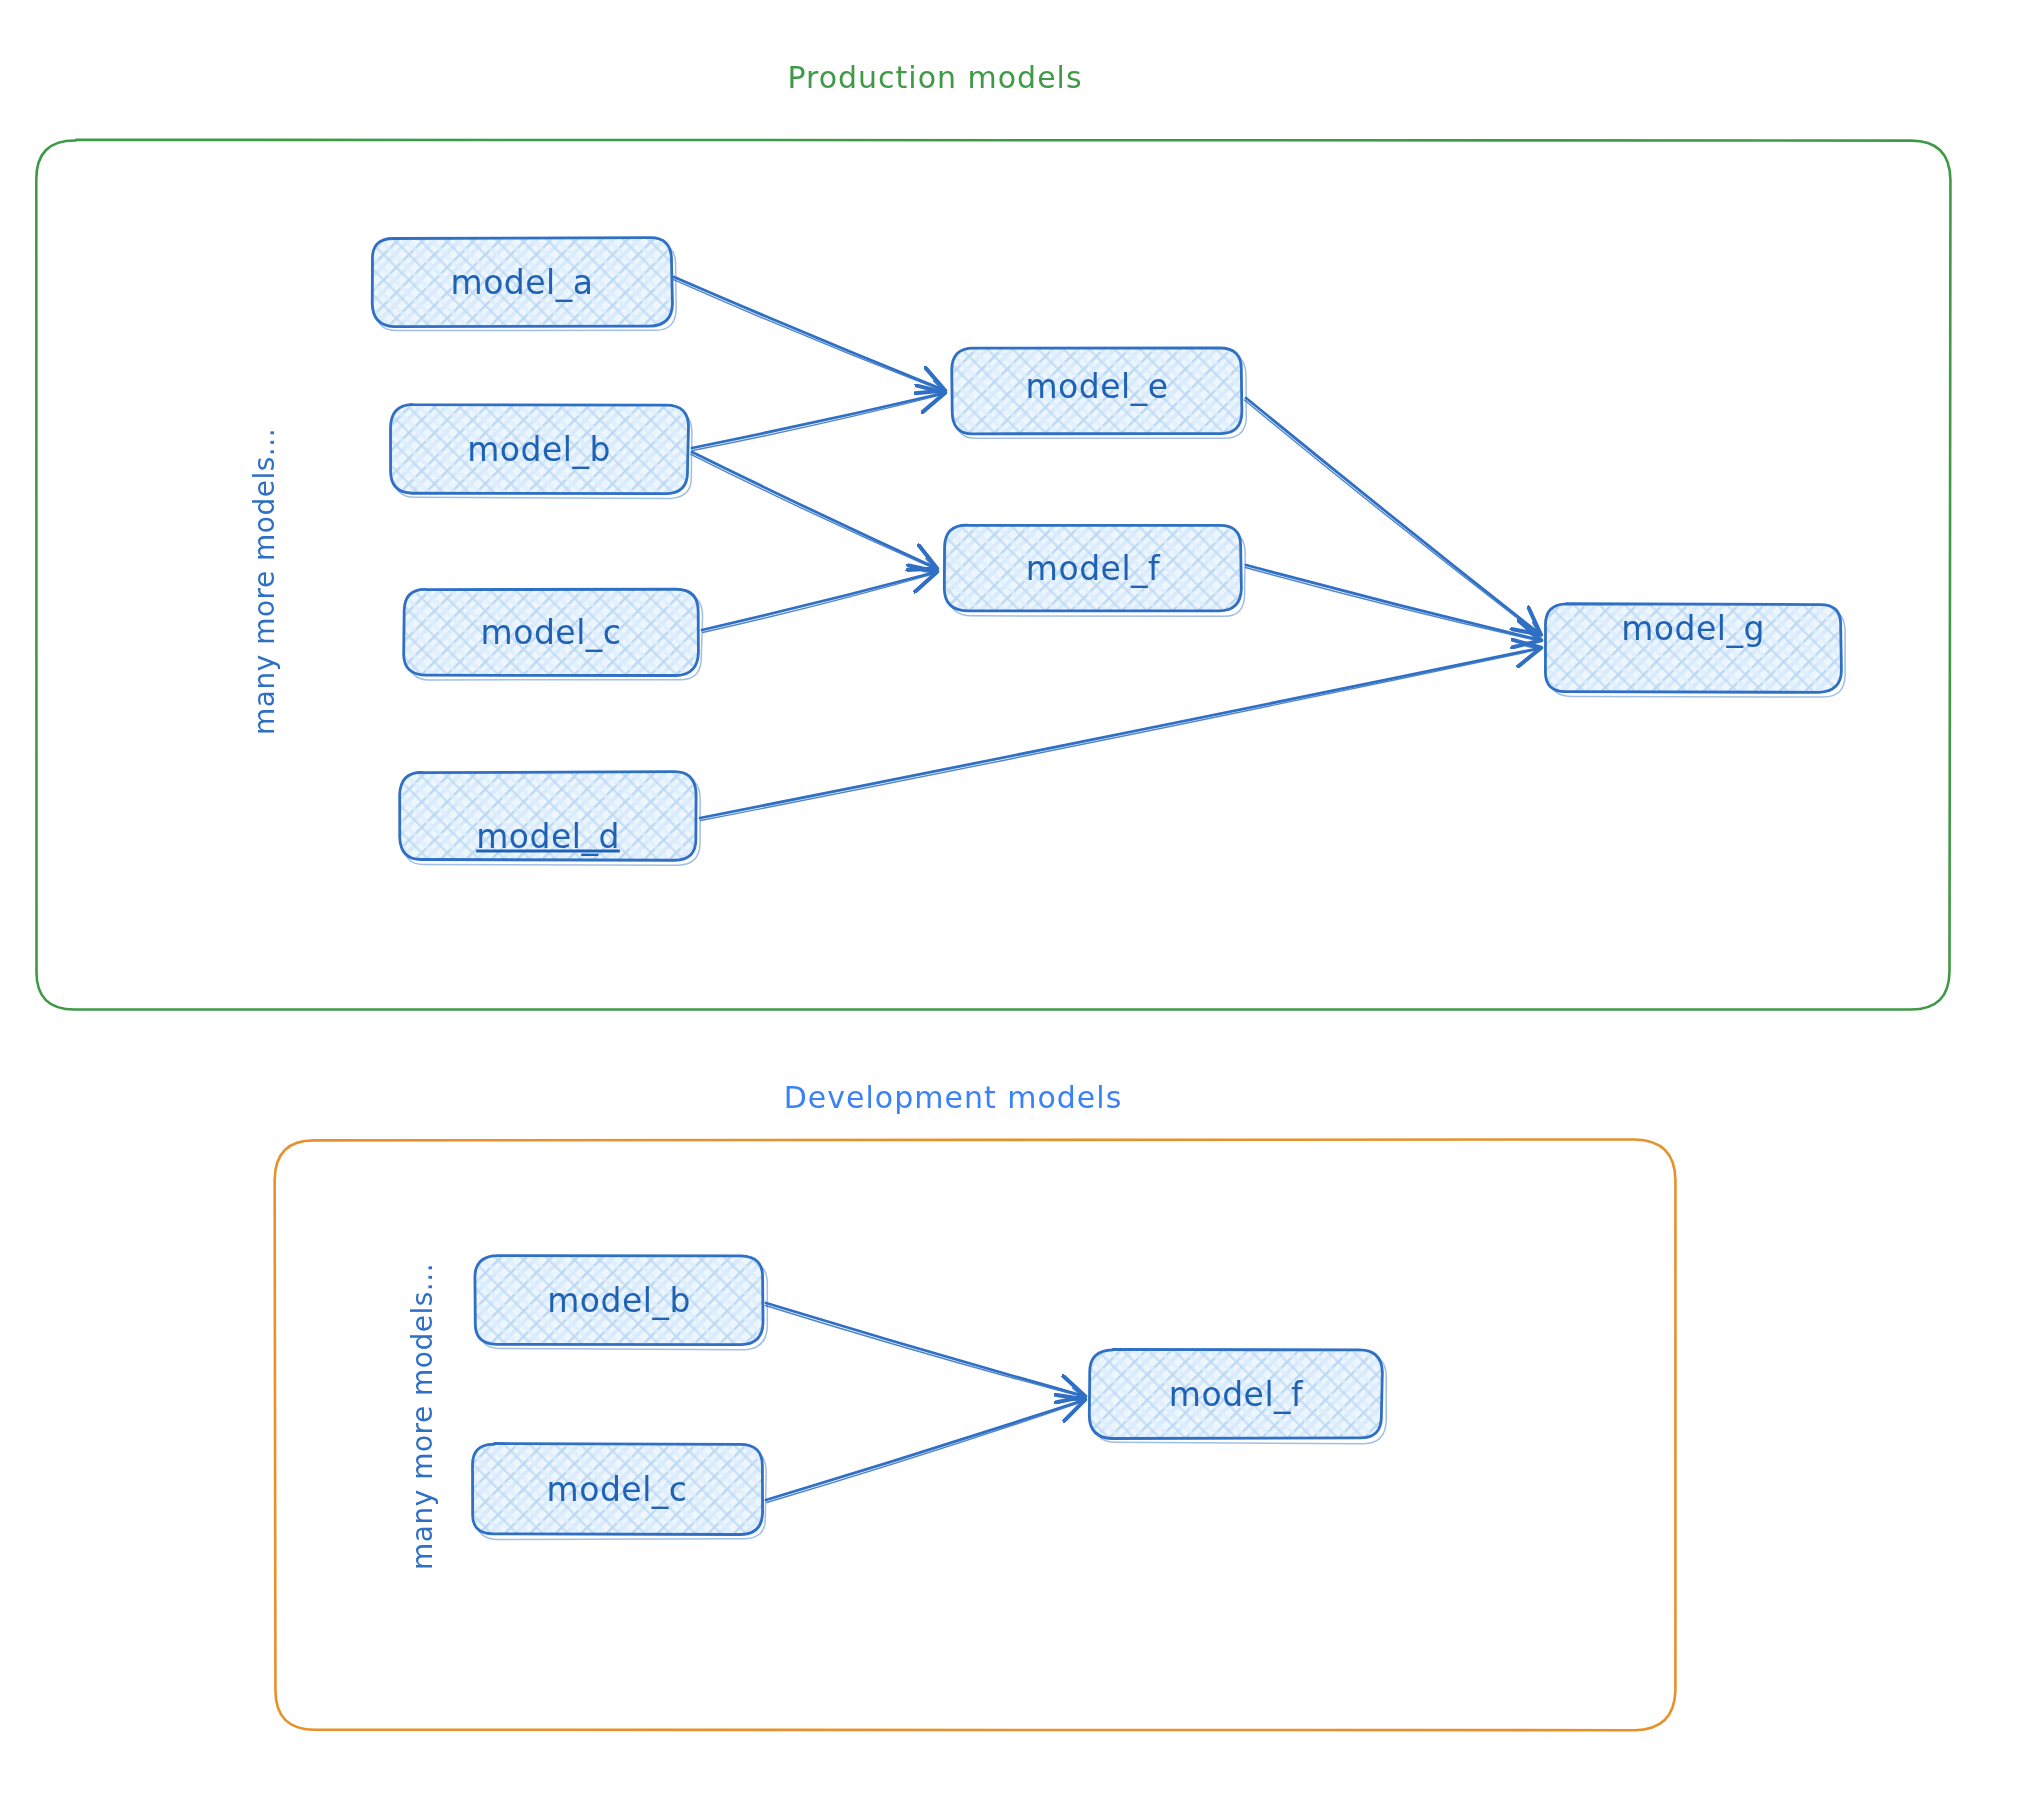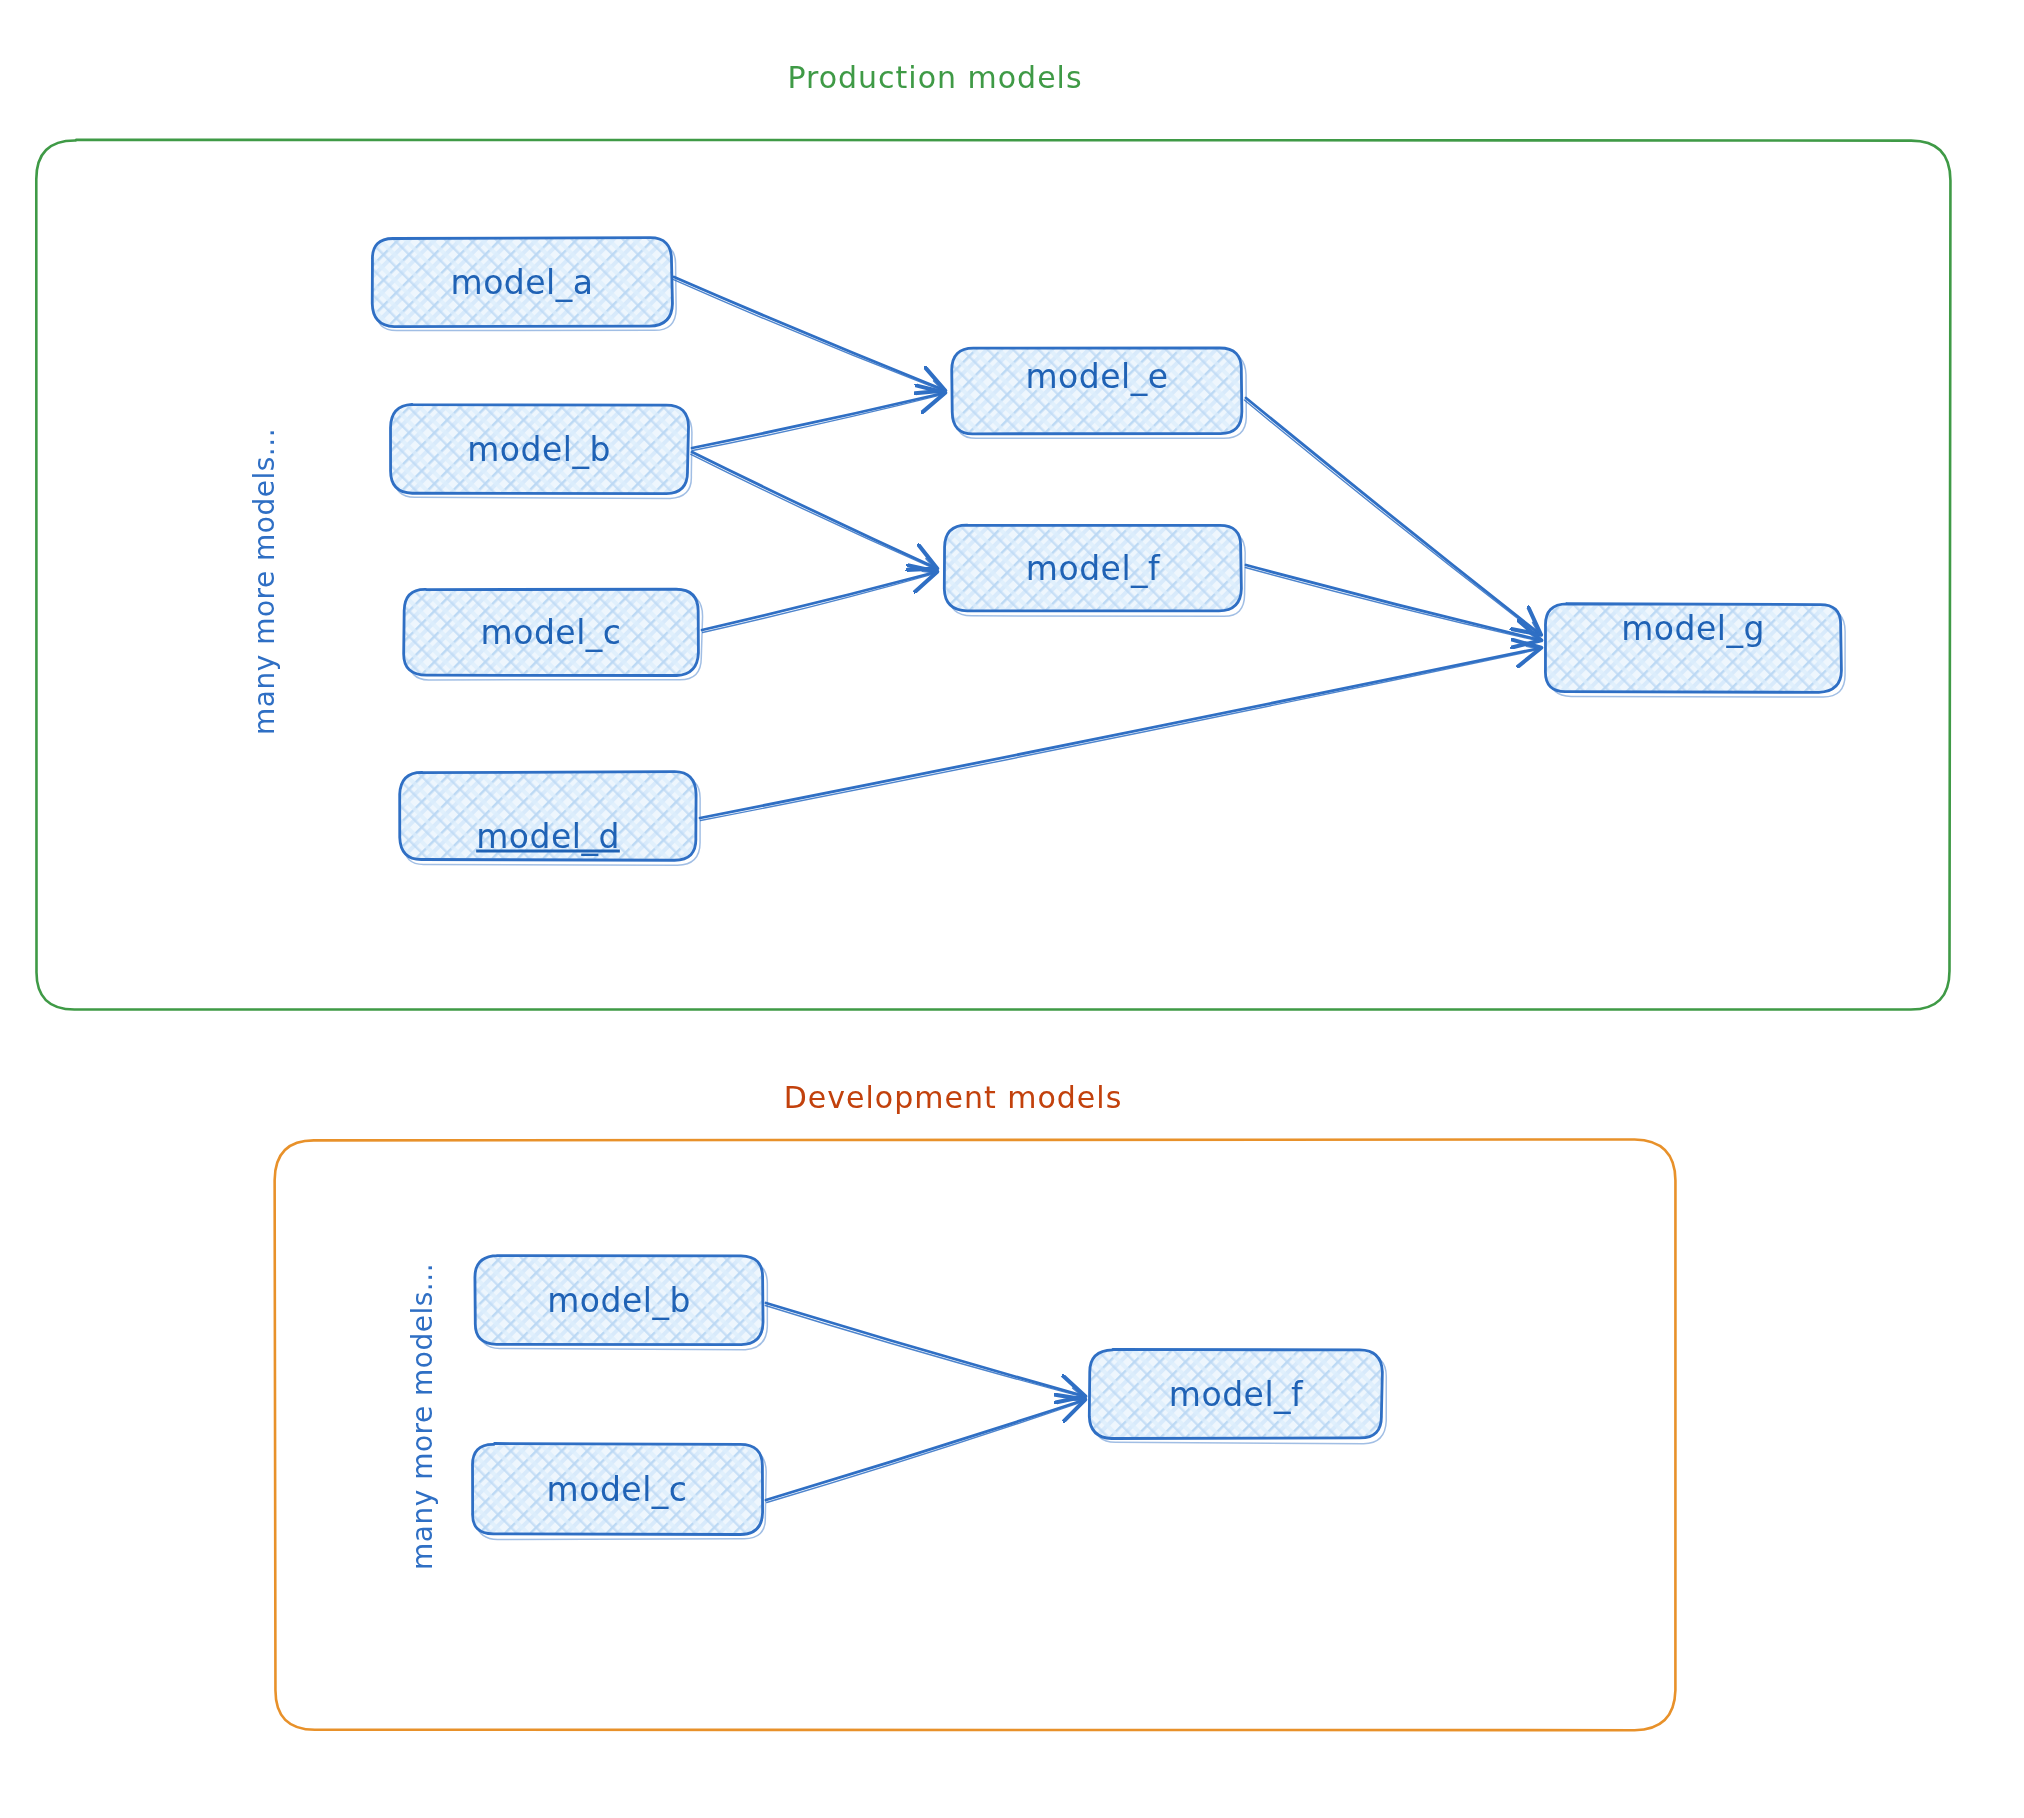--- a/index.html
+++ b/index.html
@@ -28,21 +28,21 @@
   }
   .group-title {
     position: absolute;
     font-family: "DejaVu Sans", sans-serif;
     font-size: 30px;
     letter-spacing: 1px;
     white-space: nowrap;
     transform: translateX(-50%);
   }
   .group-title.prod { color: #3f9a46; }
-  .group-title.dev  { color: #c2410c; }
+  .group-title.dev  { color: #3b82f6; }
 
   .node-label {
     position: absolute;
     font-family: "DejaVu Sans", sans-serif;
     font-size: 33px;
     color: #1f62b5;
     white-space: nowrap;
     transform: translate(-50%, -50%);
     letter-spacing: 0.5px;
   }
@@ -445,20 +445,20 @@
 
   <div id="overlay">
       <div class="group-title prod" style="left: 935px; top: 60px;">Production models</div>
       <div class="side-label" style="left: 248px; top: 735px;">many more models...</div>
       <div class="group-title dev" style="left: 953px; top: 1080px;">Development models</div>
       <div class="side-label" style="left: 406px; top: 1570px;">many more models...</div>
       <div class="node-label" style="left: 522px; top: 282px;">model_a</div>
       <div class="node-label" style="left: 539px; top: 449px;">model_b</div>
       <div class="node-label" style="left: 551px; top: 632px;">model_c</div>
       <div class="node-label" style="left: 548px; top: 836px; text-decoration: underline;">model_d</div>
-      <div class="node-label" style="left: 1097px; top: 376px;">model_e</div>
+      <div class="node-label" style="left: 1097px; top: 386px;">model_e</div>
       <div class="node-label" style="left: 1093px; top: 568px;">model_f</div>
       <div class="node-label" style="left: 1693px; top: 628px;">model_g</div>
       <div class="node-label" style="left: 619px; top: 1300px;">model_b</div>
       <div class="node-label" style="left: 617px; top: 1489px;">model_c</div>
       <div class="node-label" style="left: 1236px; top: 1394px;">model_f</div>
     </div>
 </div>
 
 </body></html>

